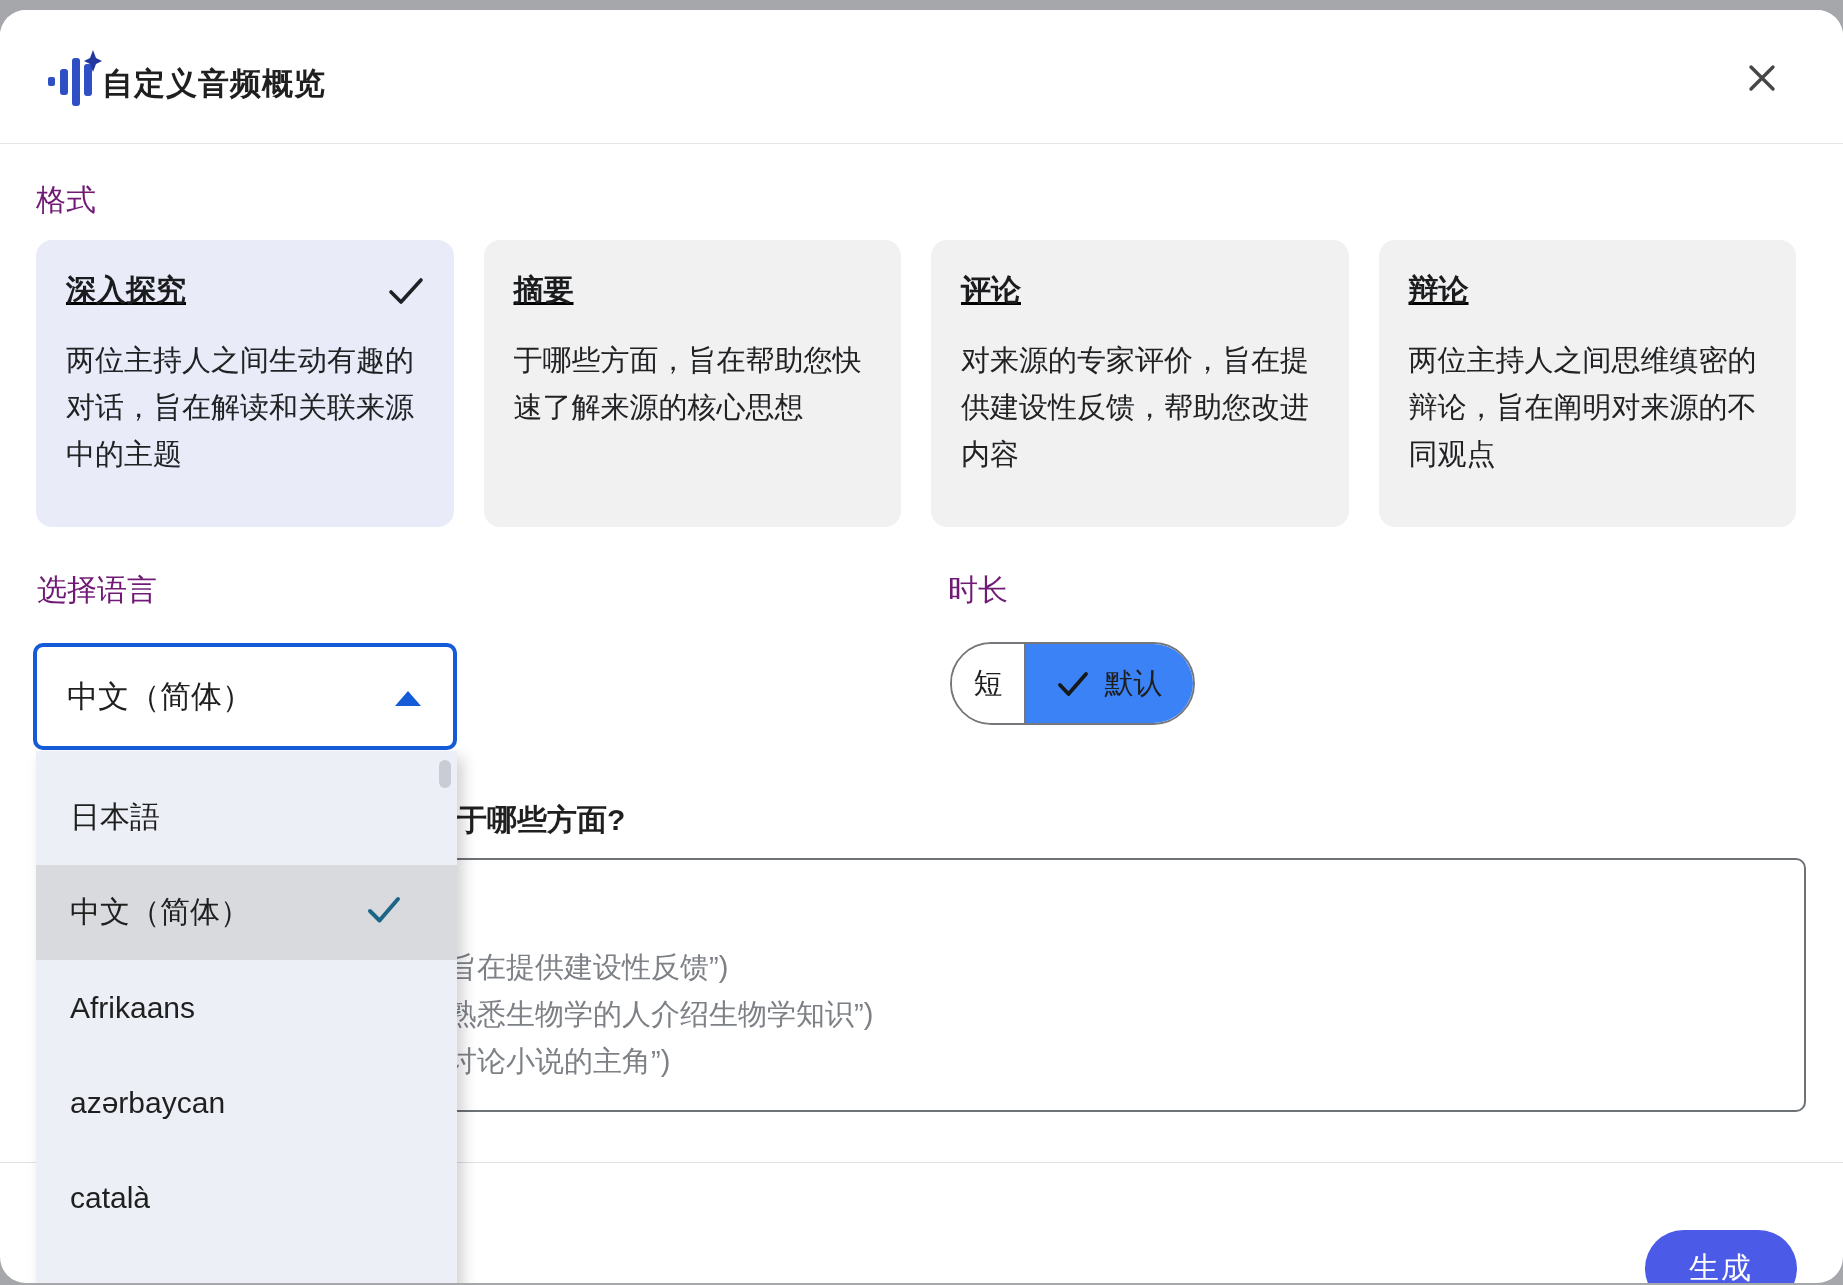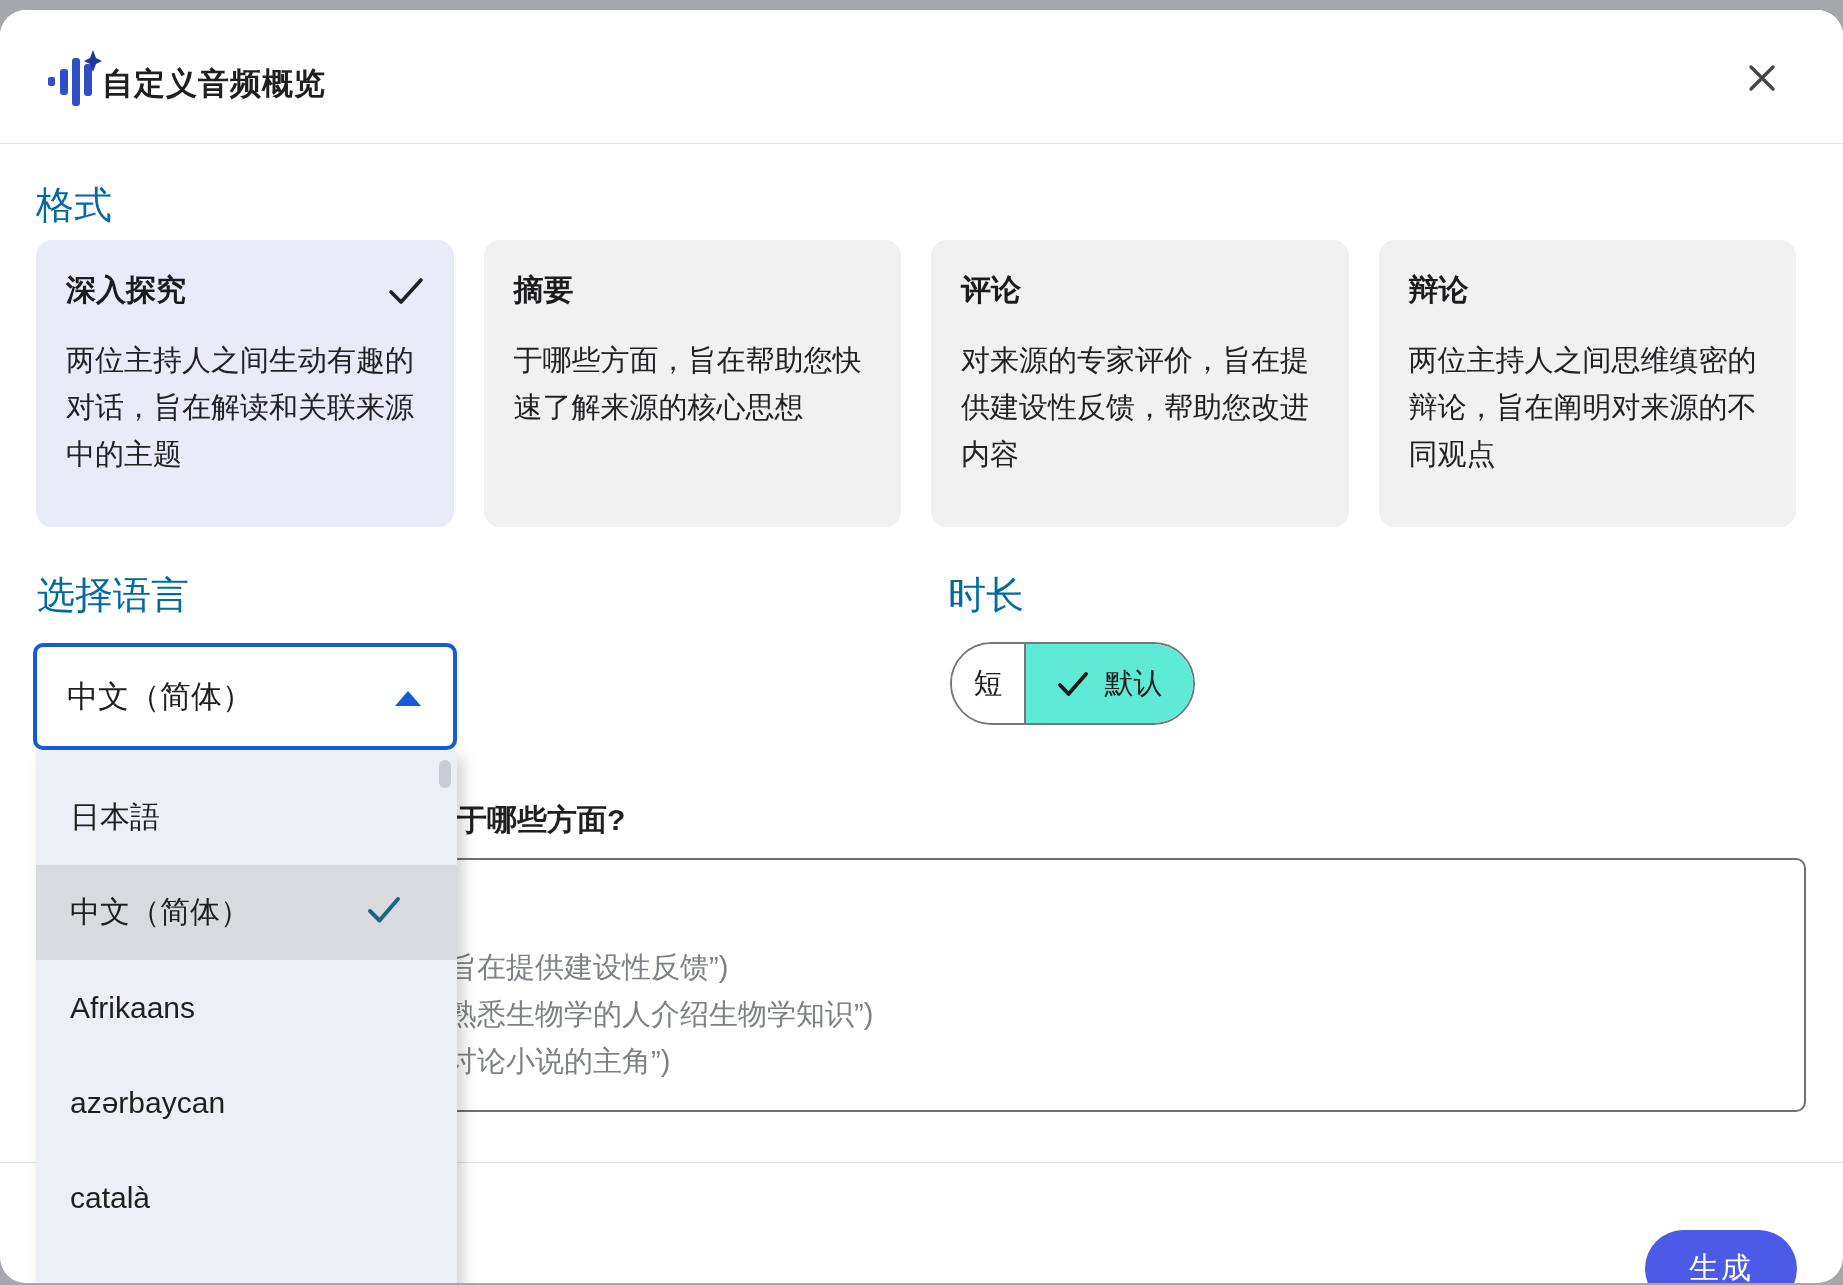--- a/index.html
+++ b/index.html
@@ -11,46 +11,46 @@
             background:#ffffff; border-radius:26px; overflow:hidden; }
 
   
   .hdr { position:absolute; left:0; top:0; right:0; height:133px; background:#fff; }
   .hdr-divider { position:absolute; left:0; right:0; top:133px; height:1px; background:#e4e6e9; }
   .app-icon { position:absolute; left:46px; top:40px; width:56px; height:62px; }
   .dlg-title { position:absolute; left:102px; top:53px; font-size:31px; font-weight:600; color:#1f1f1f; letter-spacing:1px; }
   .close-btn { position:absolute; left:1738px; top:44px; width:48px; height:48px; display:flex; align-items:center; justify-content:center; cursor:pointer; border-radius:50%; }
 
   
-  .sec-label { position:absolute; font-size:38px; color:#0369a1; }
+  .sec-label { position:absolute; font-size:30px; color:#701a75; }
 
   
   .cards { position:absolute; left:36px; top:230px; width:1760px; height:287px;
            display:grid; grid-template-columns:repeat(4,1fr); gap:30px; }
   .card { background:#f1f1f2; border-radius:16px; padding:30px 30px; cursor:pointer; }
   .card.selected { background:#e9ebf9; }
-  .card-title-row { display:flex; align-items:center; justify-content:space-between; }
+  .card-title-row { display:flex; align-items:center; justify-content:space-between;text-decoration:underline; }
   .card-title { font-size:30px; font-weight:700; color:#1b1c1e; }
   .card-desc { margin-top:26px; font-size:29px; line-height:47px; color:#212224; }
 
   
   .lang-select { position:absolute; left:33px; top:633px; width:424px; height:107px;
                  background:#fff; border:4px solid #155ad6; border-radius:10px;
                  display:flex; align-items:center; cursor:pointer; z-index:30; }
   .lang-select .value { margin-left:30px; font-size:31px; color:#1f1f1f; }
   .caret-up { position:absolute; right:32px; top:44px; width:0; height:0;
               border-left:13px solid transparent; border-right:13px solid transparent;
               border-bottom:15px solid #155ad6; }
 
   
   .seg { position:absolute; left:950px; top:632px; width:245px; height:83px;
          border:2px solid #75777a; border-radius:42px; display:flex; overflow:hidden; background:#fff; z-index:5; }
   .seg-opt { display:flex; align-items:center; justify-content:center; cursor:pointer; font-size:29px; color:#1f1f1f; }
   .seg-opt.first { width:74px; background:#fff; border-right:2px solid #75777a; }
-  .seg-opt.selected { flex:1; background:#5eead4; gap:16px; }
+  .seg-opt.selected { flex:1; background:#3b82f6; gap:16px; }
 
   
   .focus-q { position:absolute; left:457px; top:790px; font-size:30px; font-weight:600; color:#1f1f1f; z-index:1; }
   .focus-box { position:absolute; left:36px; top:848px; width:1770px; height:254px;
                background:#fff; border:2px solid #6e7276; border-radius:10px; z-index:1; }
   .ph-lines { position:absolute; left:448px; top:934px; z-index:2; font-size:29px; line-height:47px; color:#7d8186; }
 
   
   .ftr-divider { position:absolute; left:0; right:0; top:1152px; height:1px; background:#e0e2e6; z-index:3; }
   .gen-btn { position:absolute; left:1645px; top:1188px; width:152px; height:77px;

